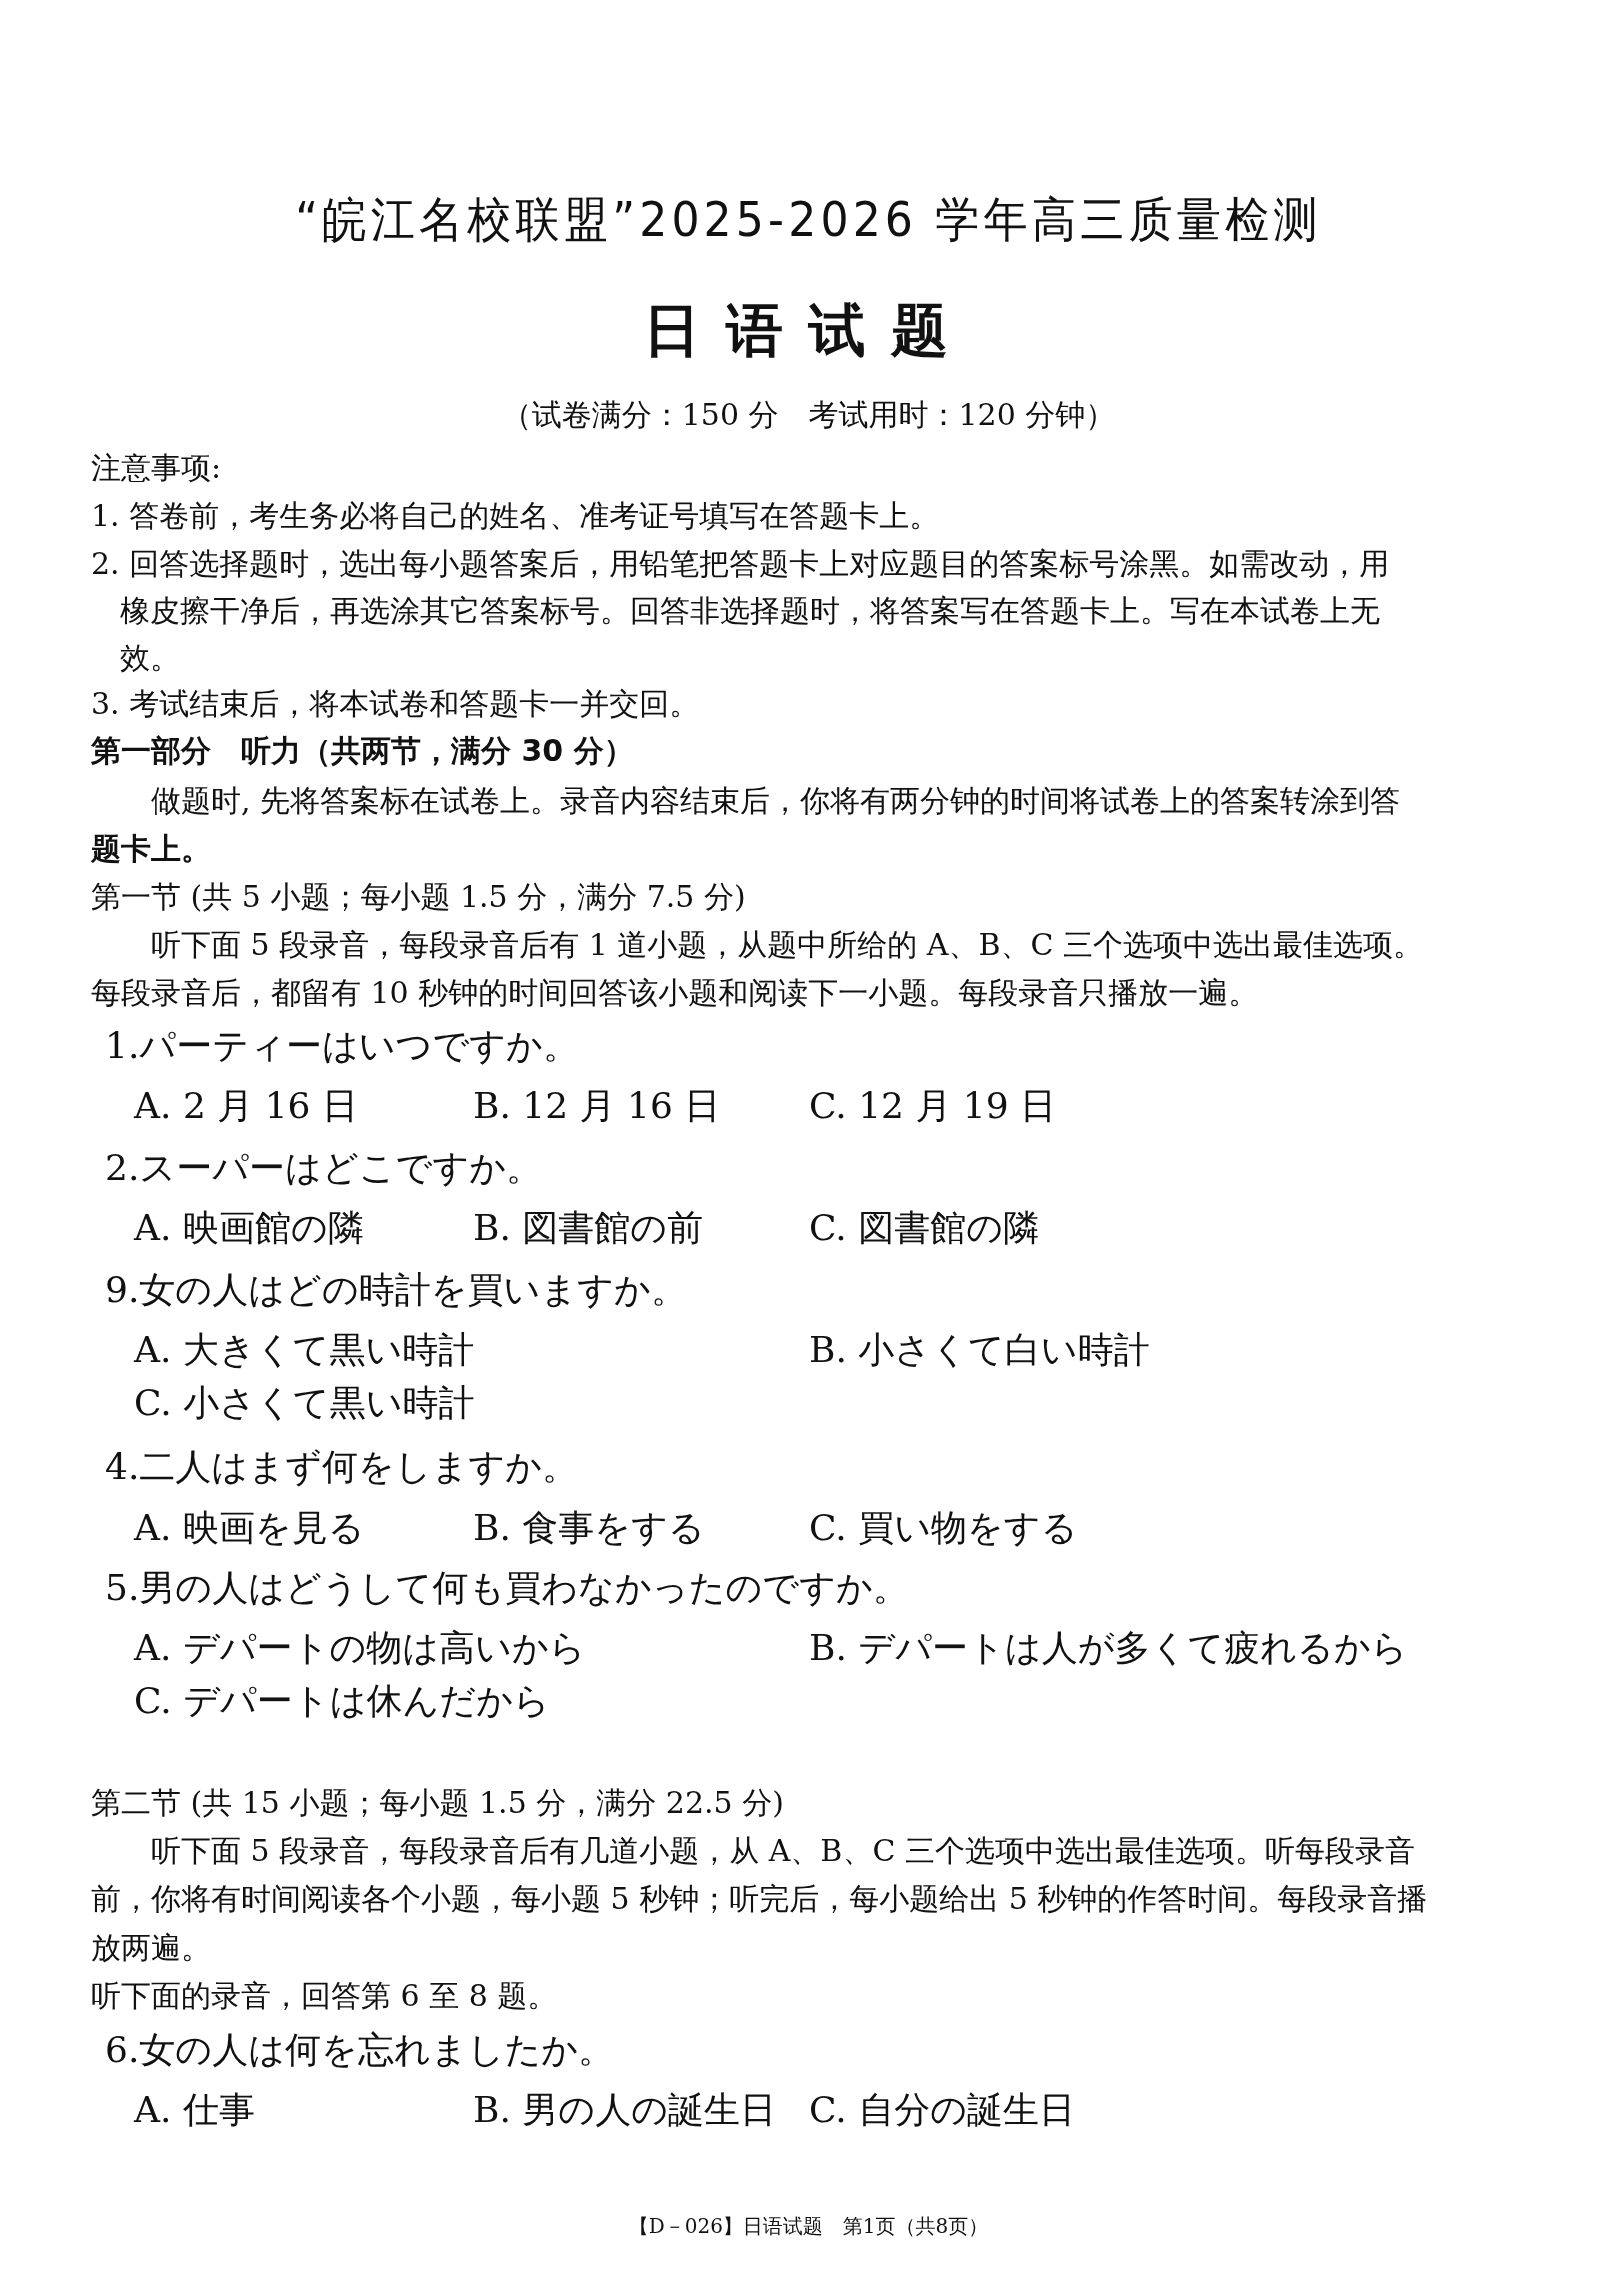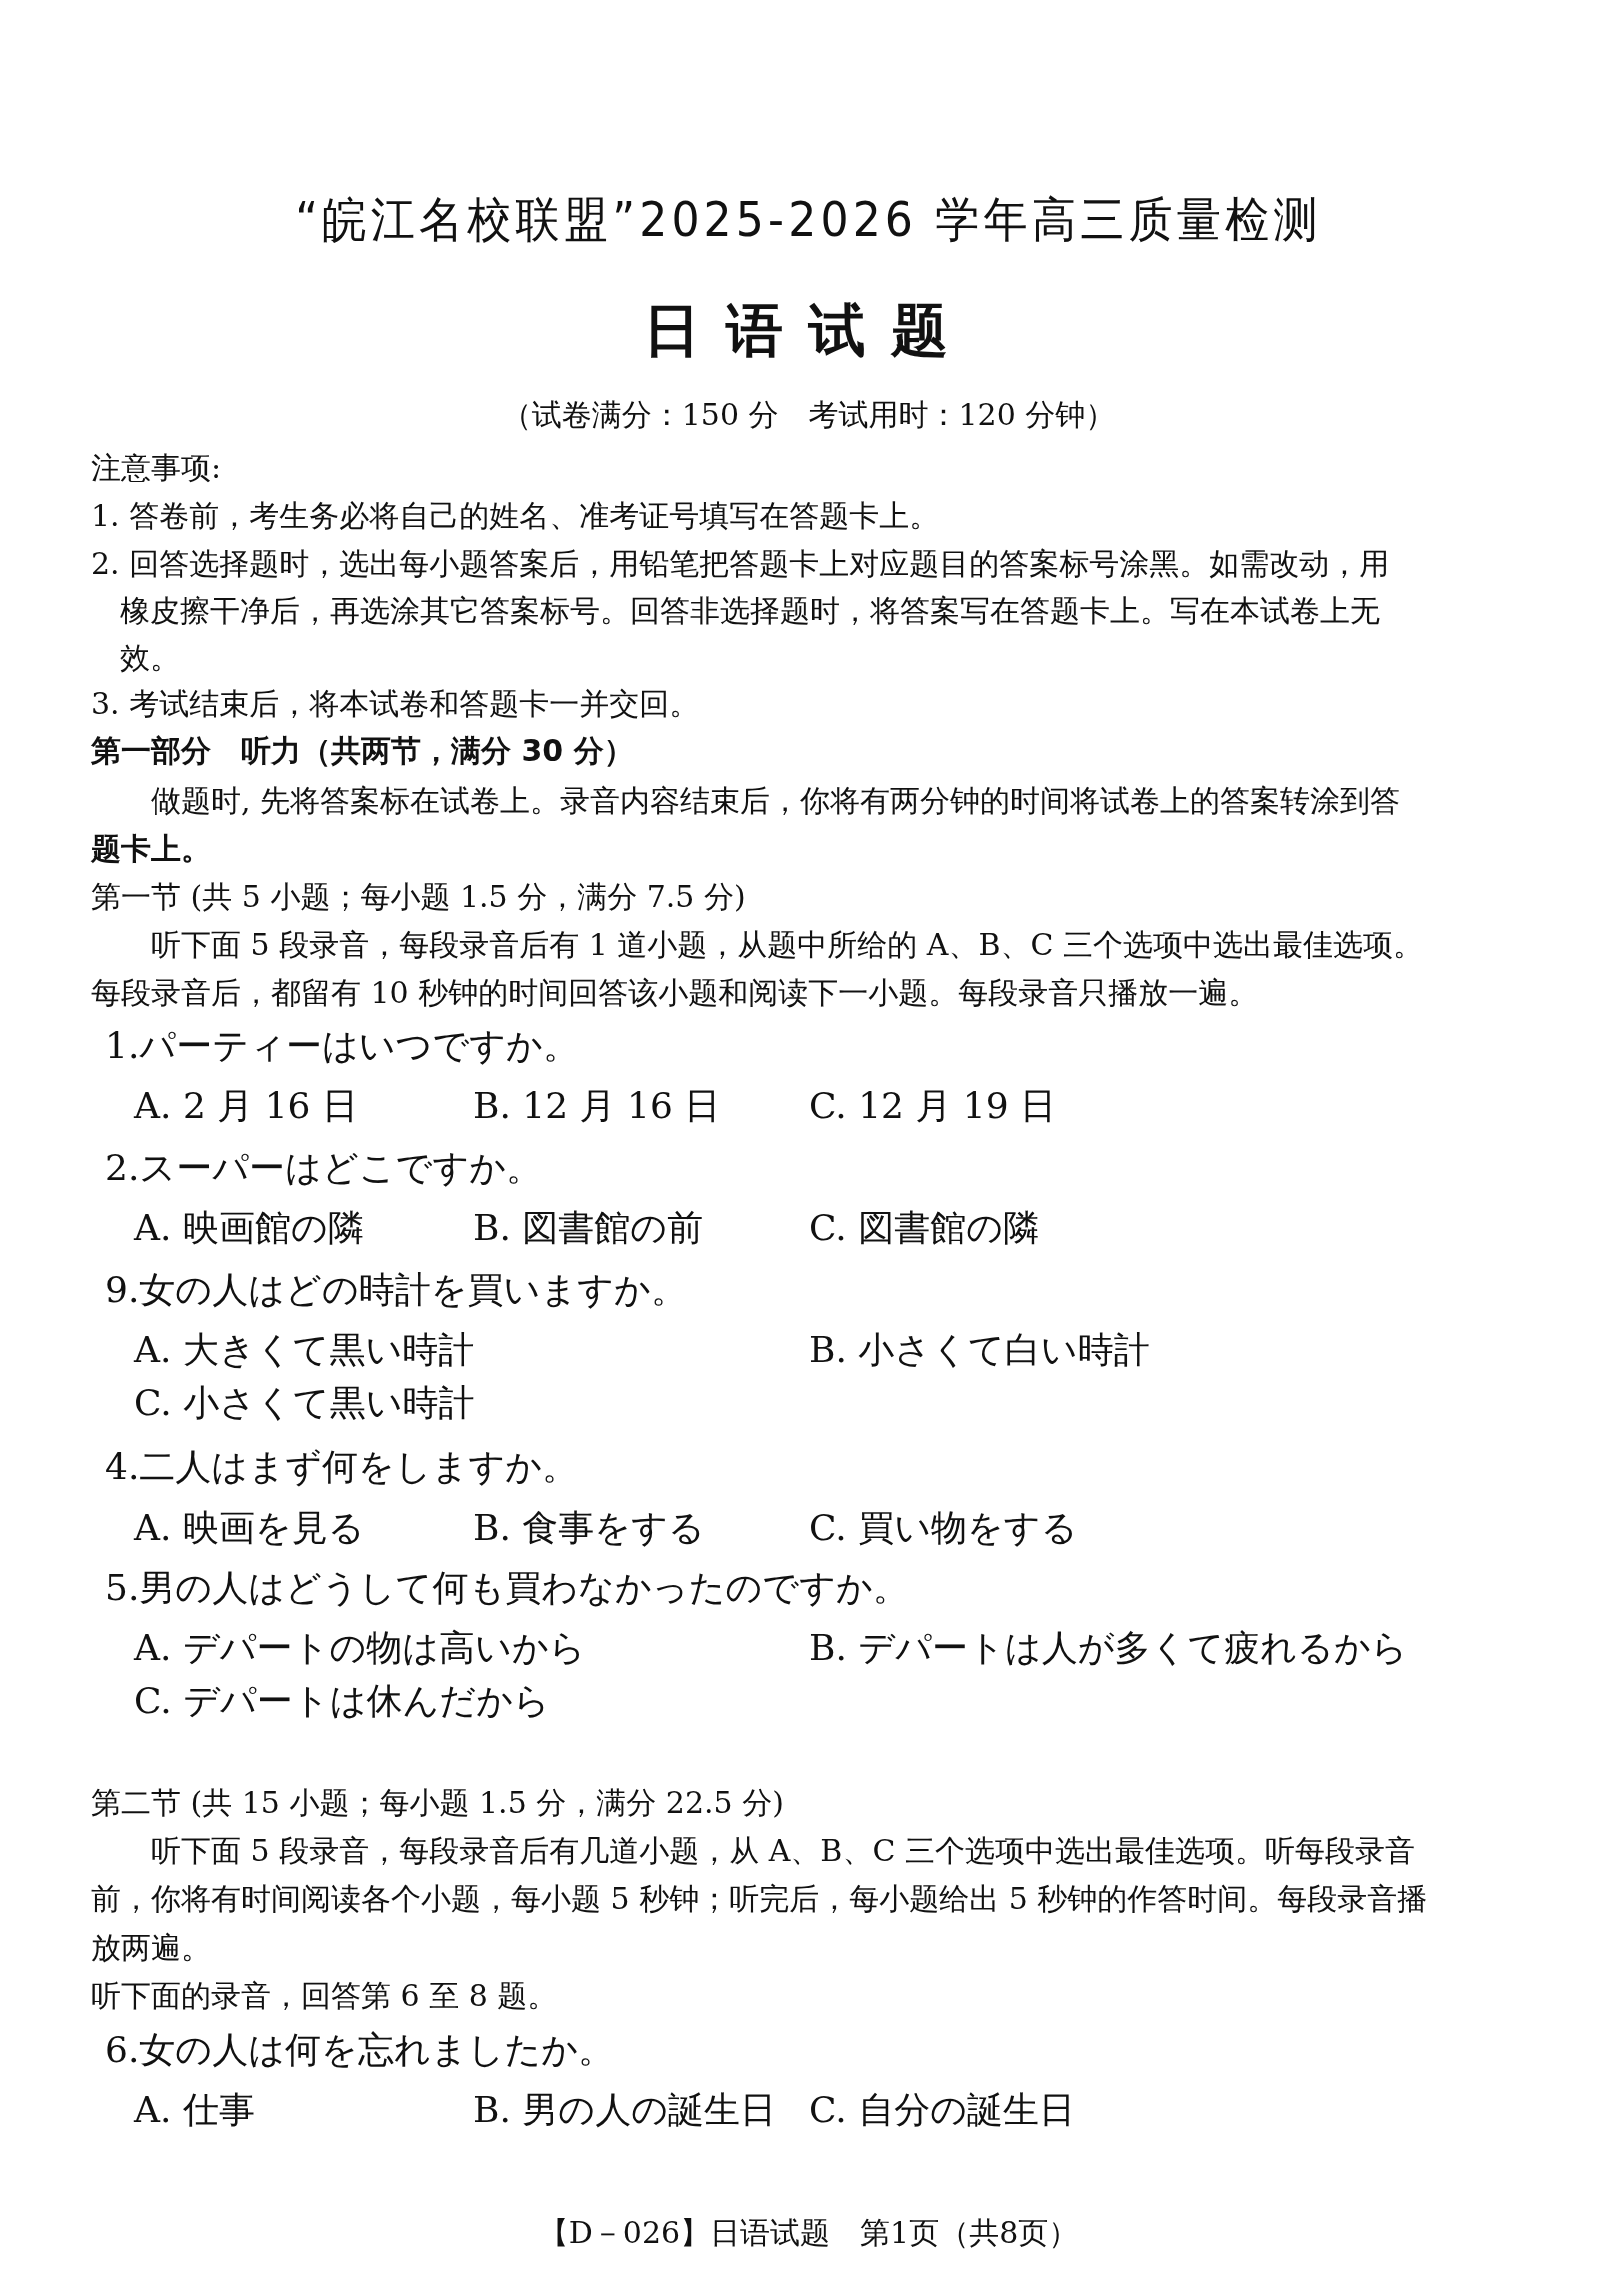--- a/index.html
+++ b/index.html
@@ -17,21 +17,21 @@
     left: 0; width: 1617px; text-align: center; top: 293px;
     font-size: 57px; font-weight: bold; letter-spacing: 25.6px;
   }
   .subtitle { left: 0; width: 1617px; text-align: center; top: 395px; font-size: 30px; }
   .line { left: 91px; font-size: 30px; line-height: 36px; }
   .bold { font-weight: bold; font-family: "DejaVu Sans", "Liberation Sans", sans-serif; }
   .indent-hang { left: 120px; }
   .para-indent { left: 151px; }
   .q { left: 105px; font-size: 36px; }
   .opt { font-size: 36px; }
-  .footer { left: 0; width: 1617px; text-align: center; top: 2213px; font-size: 30px; }
+  .footer { left: 0; width: 1617px; text-align: center; top: 2213px; font-size: 20px; }
 </style>
 </head>
 <body>
 
 <div class="abs title1">“皖江名校联盟”2025-2026 学年高三质量检测</div>
 <div class="abs title2">日语试题</div>
 <div class="abs subtitle">（试卷满分：150 分　考试用时：120 分钟）</div>
 
 <div class="abs line" style="top:450px;">注意事项:</div>
 <div class="abs line" style="top:498px;">1. 答卷前，考生务必将自己的姓名、准考证号填写在答题卡上。</div>

